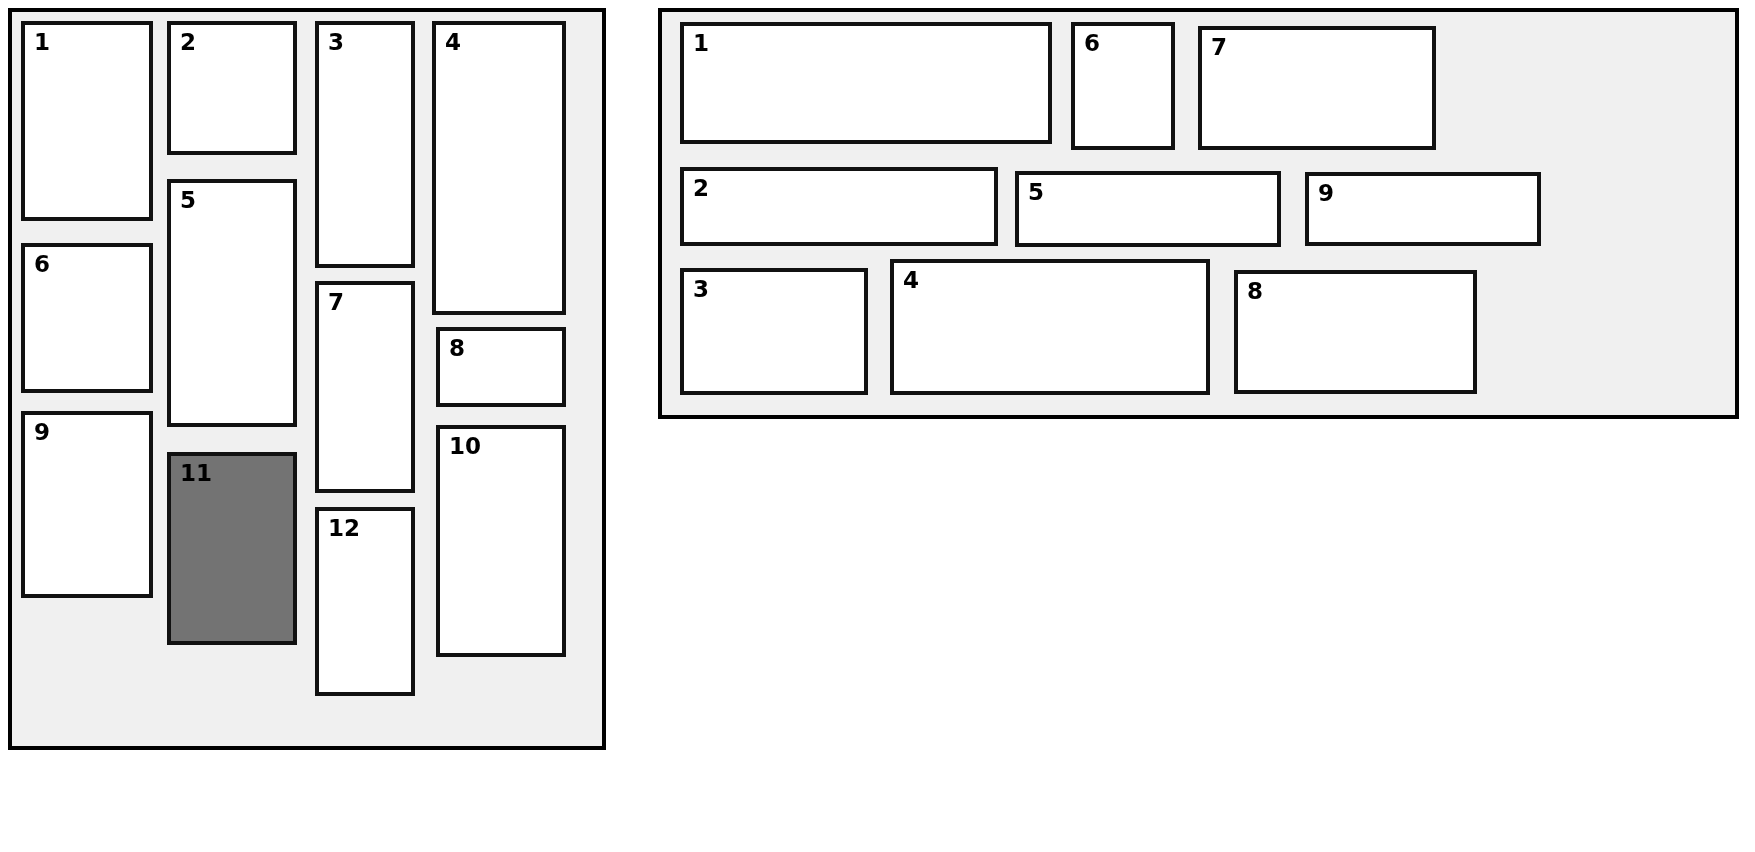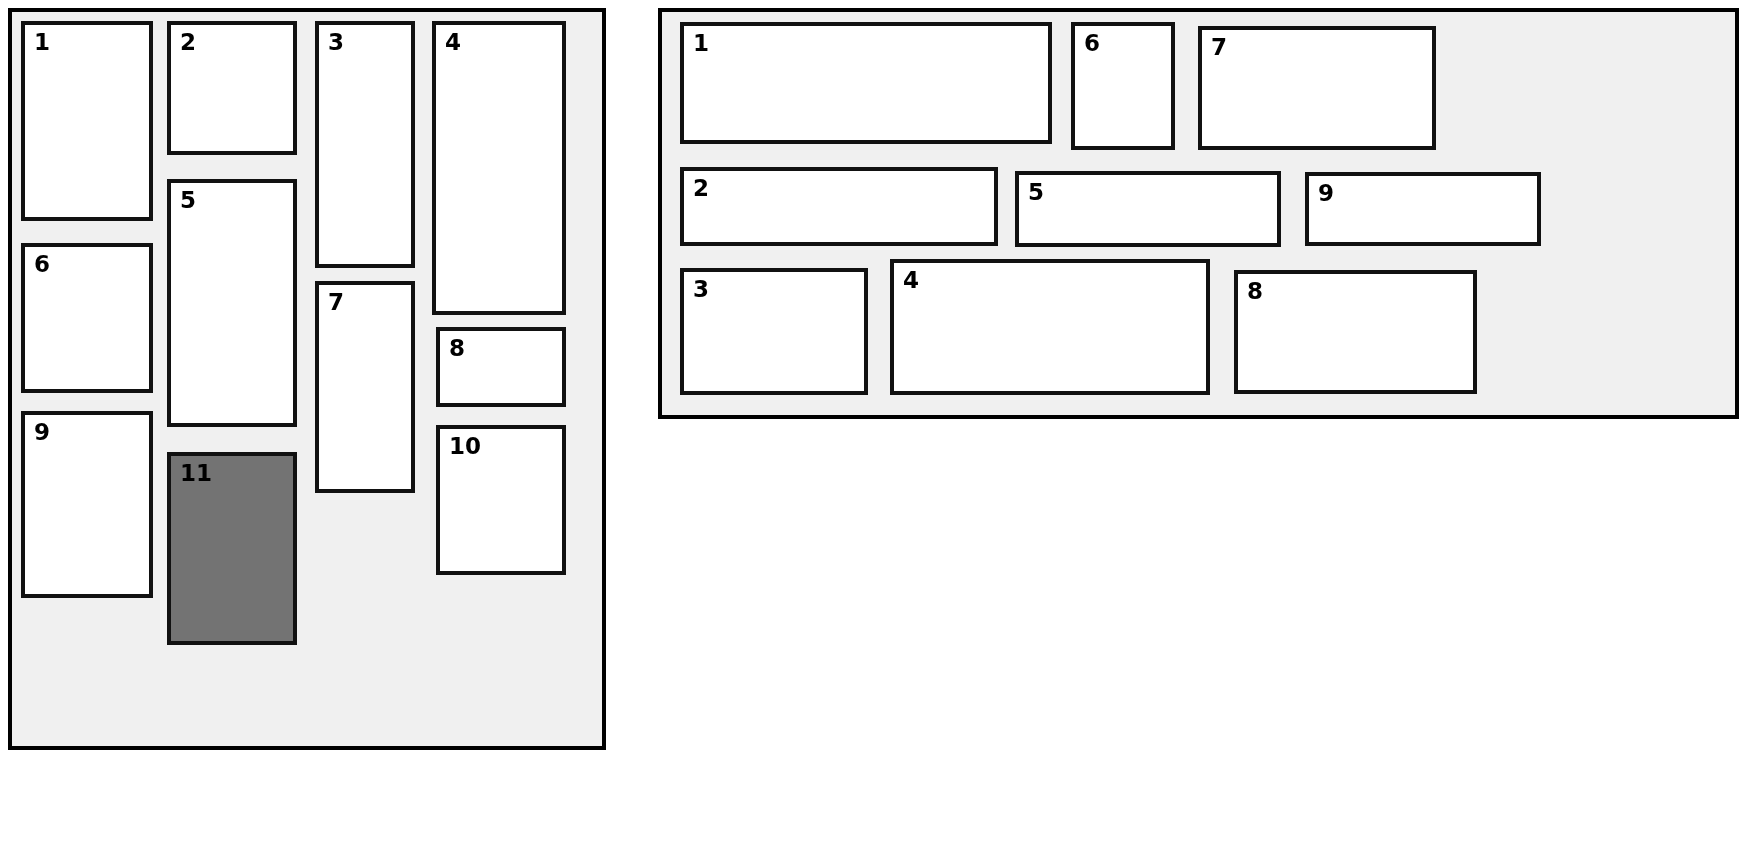--- a/index.html
+++ b/index.html
@@ -68,25 +68,28 @@
     </div>
     <div class="item-rect" style="left: 315px; top: 281px; width: 100px; height: 212px; background: rgb(255, 255, 255); border-color: rgb(17, 17, 17); border-width: 4px;">
       <span class="item-label" style="color: rgb(0, 0, 0);">7</span>
     </div>
     <div class="item-rect" style="left: 436px; top: 327px; width: 130px; height: 80px; background: rgb(255, 255, 255); border-color: rgb(17, 17, 17); border-width: 4px;">
       <span class="item-label" style="color: rgb(0, 0, 0);">8</span>
     </div>
     <div class="item-rect" style="left: 21px; top: 411px; width: 132px; height: 187px; background: rgb(255, 255, 255); border-color: rgb(17, 17, 17); border-width: 4px;">
       <span class="item-label" style="color: rgb(0, 0, 0);">9</span>
     </div>
-    <div class="item-rect" style="left: 436px; top: 425px; width: 130px; height: 150px; background: rgb(255, 255, 255); border-color: rgb(17, 17, 17); border-width: 4px;">
+    <div class="item-rect" style="left: 436px; top: 425px; width: 130px; height: 232px; background: rgb(255, 255, 255); border-color: rgb(17, 17, 17); border-width: 4px;">
       <span class="item-label" style="color: rgb(0, 0, 0);">10</span>
     </div>
     <div class="item-rect" style="left: 167px; top: 452px; width: 130px; height: 193px; background: #737373; border-color: rgb(17, 17, 17); border-width: 4px;">
       <span class="item-label" style="color: rgb(0, 0, 0);">11</span>
+    </div>
+    <div class="item-rect" style="left: 315px; top: 507px; width: 100px; height: 189px; background: rgb(255, 255, 255); border-color: rgb(17, 17, 17); border-width: 4px;">
+      <span class="item-label" style="color: rgb(0, 0, 0);">12</span>
     </div>
     <div class="container-bin" style="left: 658px; top: 8px; width: 1081px; height: 411px; background: rgb(240, 240, 240); border-color: rgb(0, 0, 0); border-width: 4px;"></div>
     <div class="item-rect" style="left: 680px; top: 22px; width: 372px; height: 122px; background: rgb(255, 255, 255); border-color: rgb(17, 17, 17); border-width: 4px;">
       <span class="item-label" style="color: rgb(0, 0, 0);">1</span>
     </div>
     <div class="item-rect" style="left: 680px; top: 167px; width: 318px; height: 79px; background: rgb(255, 255, 255); border-color: rgb(17, 17, 17); border-width: 4px;">
       <span class="item-label" style="color: rgb(0, 0, 0);">2</span>
     </div>
     <div class="item-rect" style="left: 680px; top: 268px; width: 188px; height: 127px; background: rgb(255, 255, 255); border-color: rgb(17, 17, 17); border-width: 4px;">
       <span class="item-label" style="color: rgb(0, 0, 0);">3</span>

